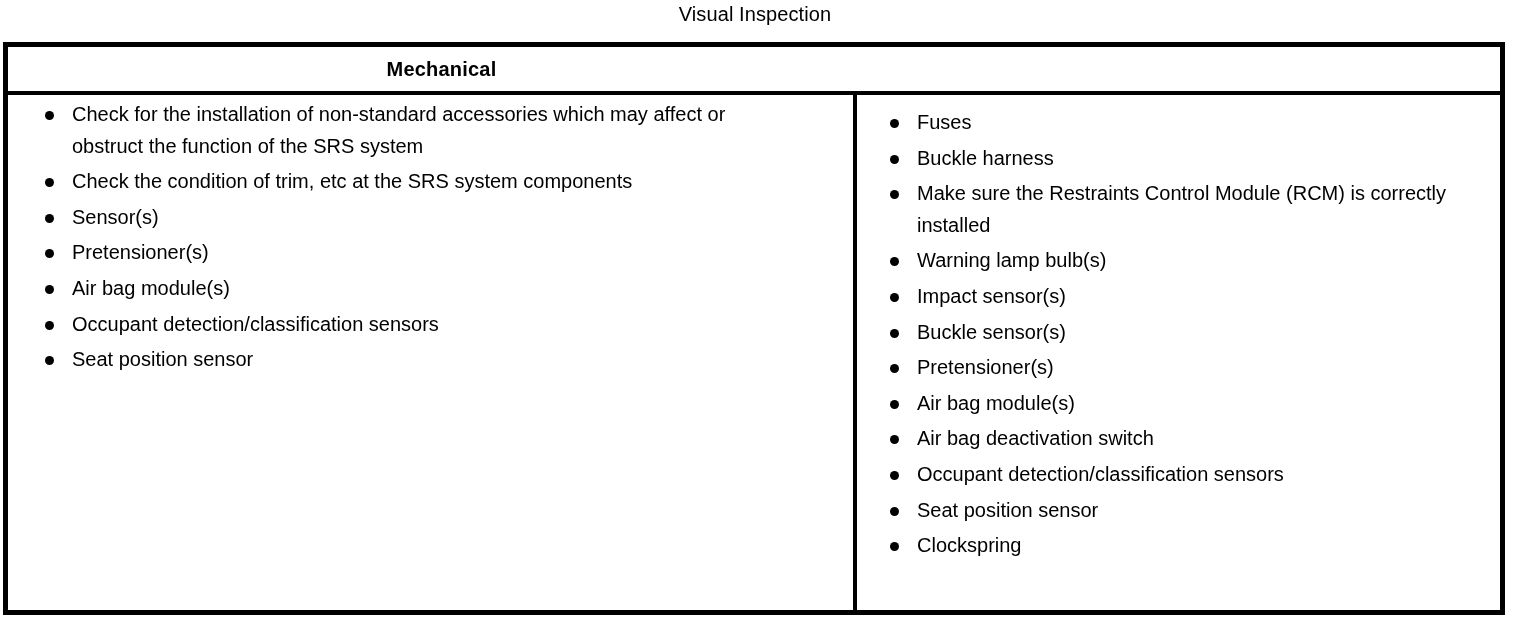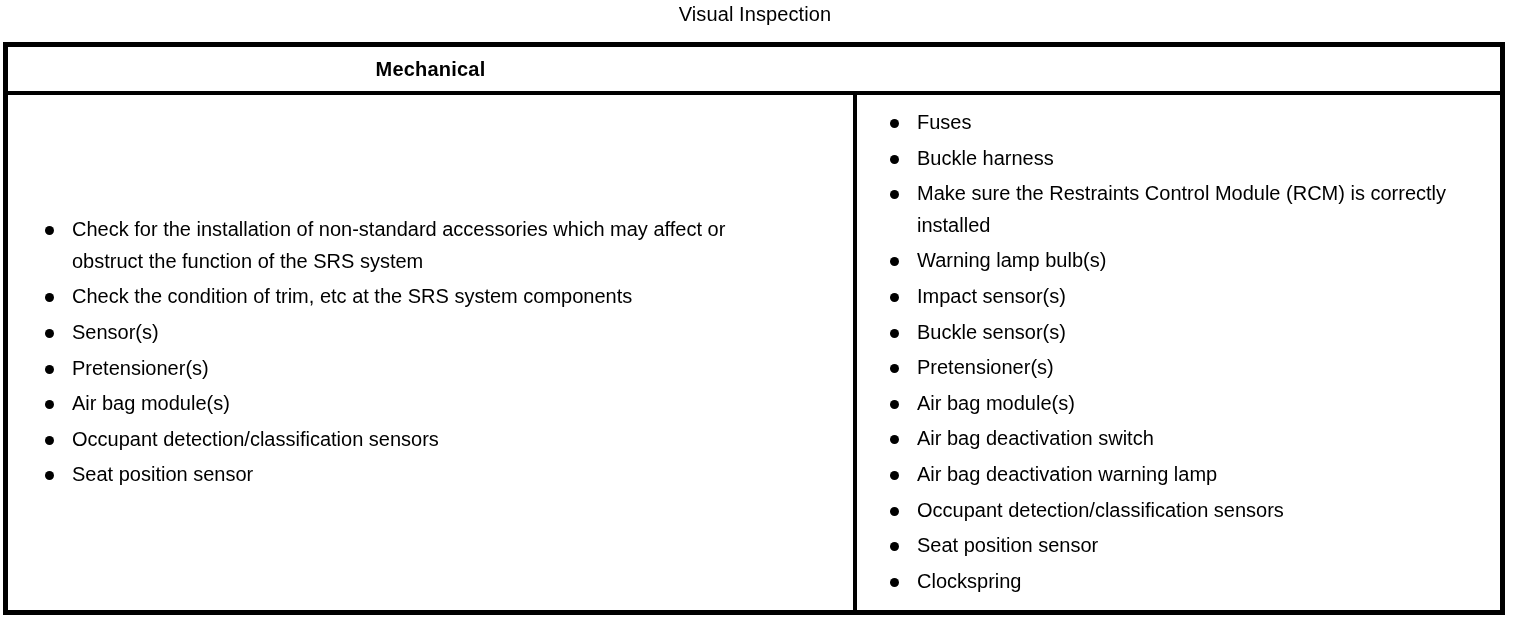--- a/index.html
+++ b/index.html
@@ -44,20 +44,21 @@
     border: 5px solid #000000;
     box-sizing: border-box;
     display: flex;
     flex-direction: column;
   }
 
   .table-head {
     display: flex;
     flex: 0 0 44px;
     border-bottom: 4px solid #000000;
+    padding-left: 11px;
   }
   .table-body {
     display: flex;
     flex: 1 1 auto;
     min-height: 0;
   }
 
   .col-left {
     flex: 0 0 845px;
     box-sizing: border-box;
@@ -111,21 +112,20 @@
 
   
   .left-list-wrap {
     position: absolute;
     left: 30px;
     top: 0;
     bottom: 0;
     width: 760px;
     display: flex;
     flex-direction: column;
-    justify-content: center;
   }
 
   
   .right-list-wrap {
     position: absolute;
     left: 26px;
     top: 8px;
     width: 600px;
   }
 </style>
@@ -163,21 +163,20 @@
           <ul class="blist" id="electrical-list">
               <li>Fuses</li>
               <li>Buckle harness</li>
               <li>Make sure the Restraints Control Module (RCM) is correctly installed</li>
               <li>Warning lamp bulb(s)</li>
               <li>Impact sensor(s)</li>
               <li>Buckle sensor(s)</li>
               <li>Pretensioner(s)</li>
               <li>Air bag module(s)</li>
               <li>Air bag deactivation switch</li>
-              <li>Air bag deactivation warning lamp</li>
               <li>Occupant detection/classification sensors</li>
               <li>Seat position sensor</li>
               <li>Clockspring</li>
             </ul>
         </div>
       </div>
     </div>
 
   </div>
 </div>

